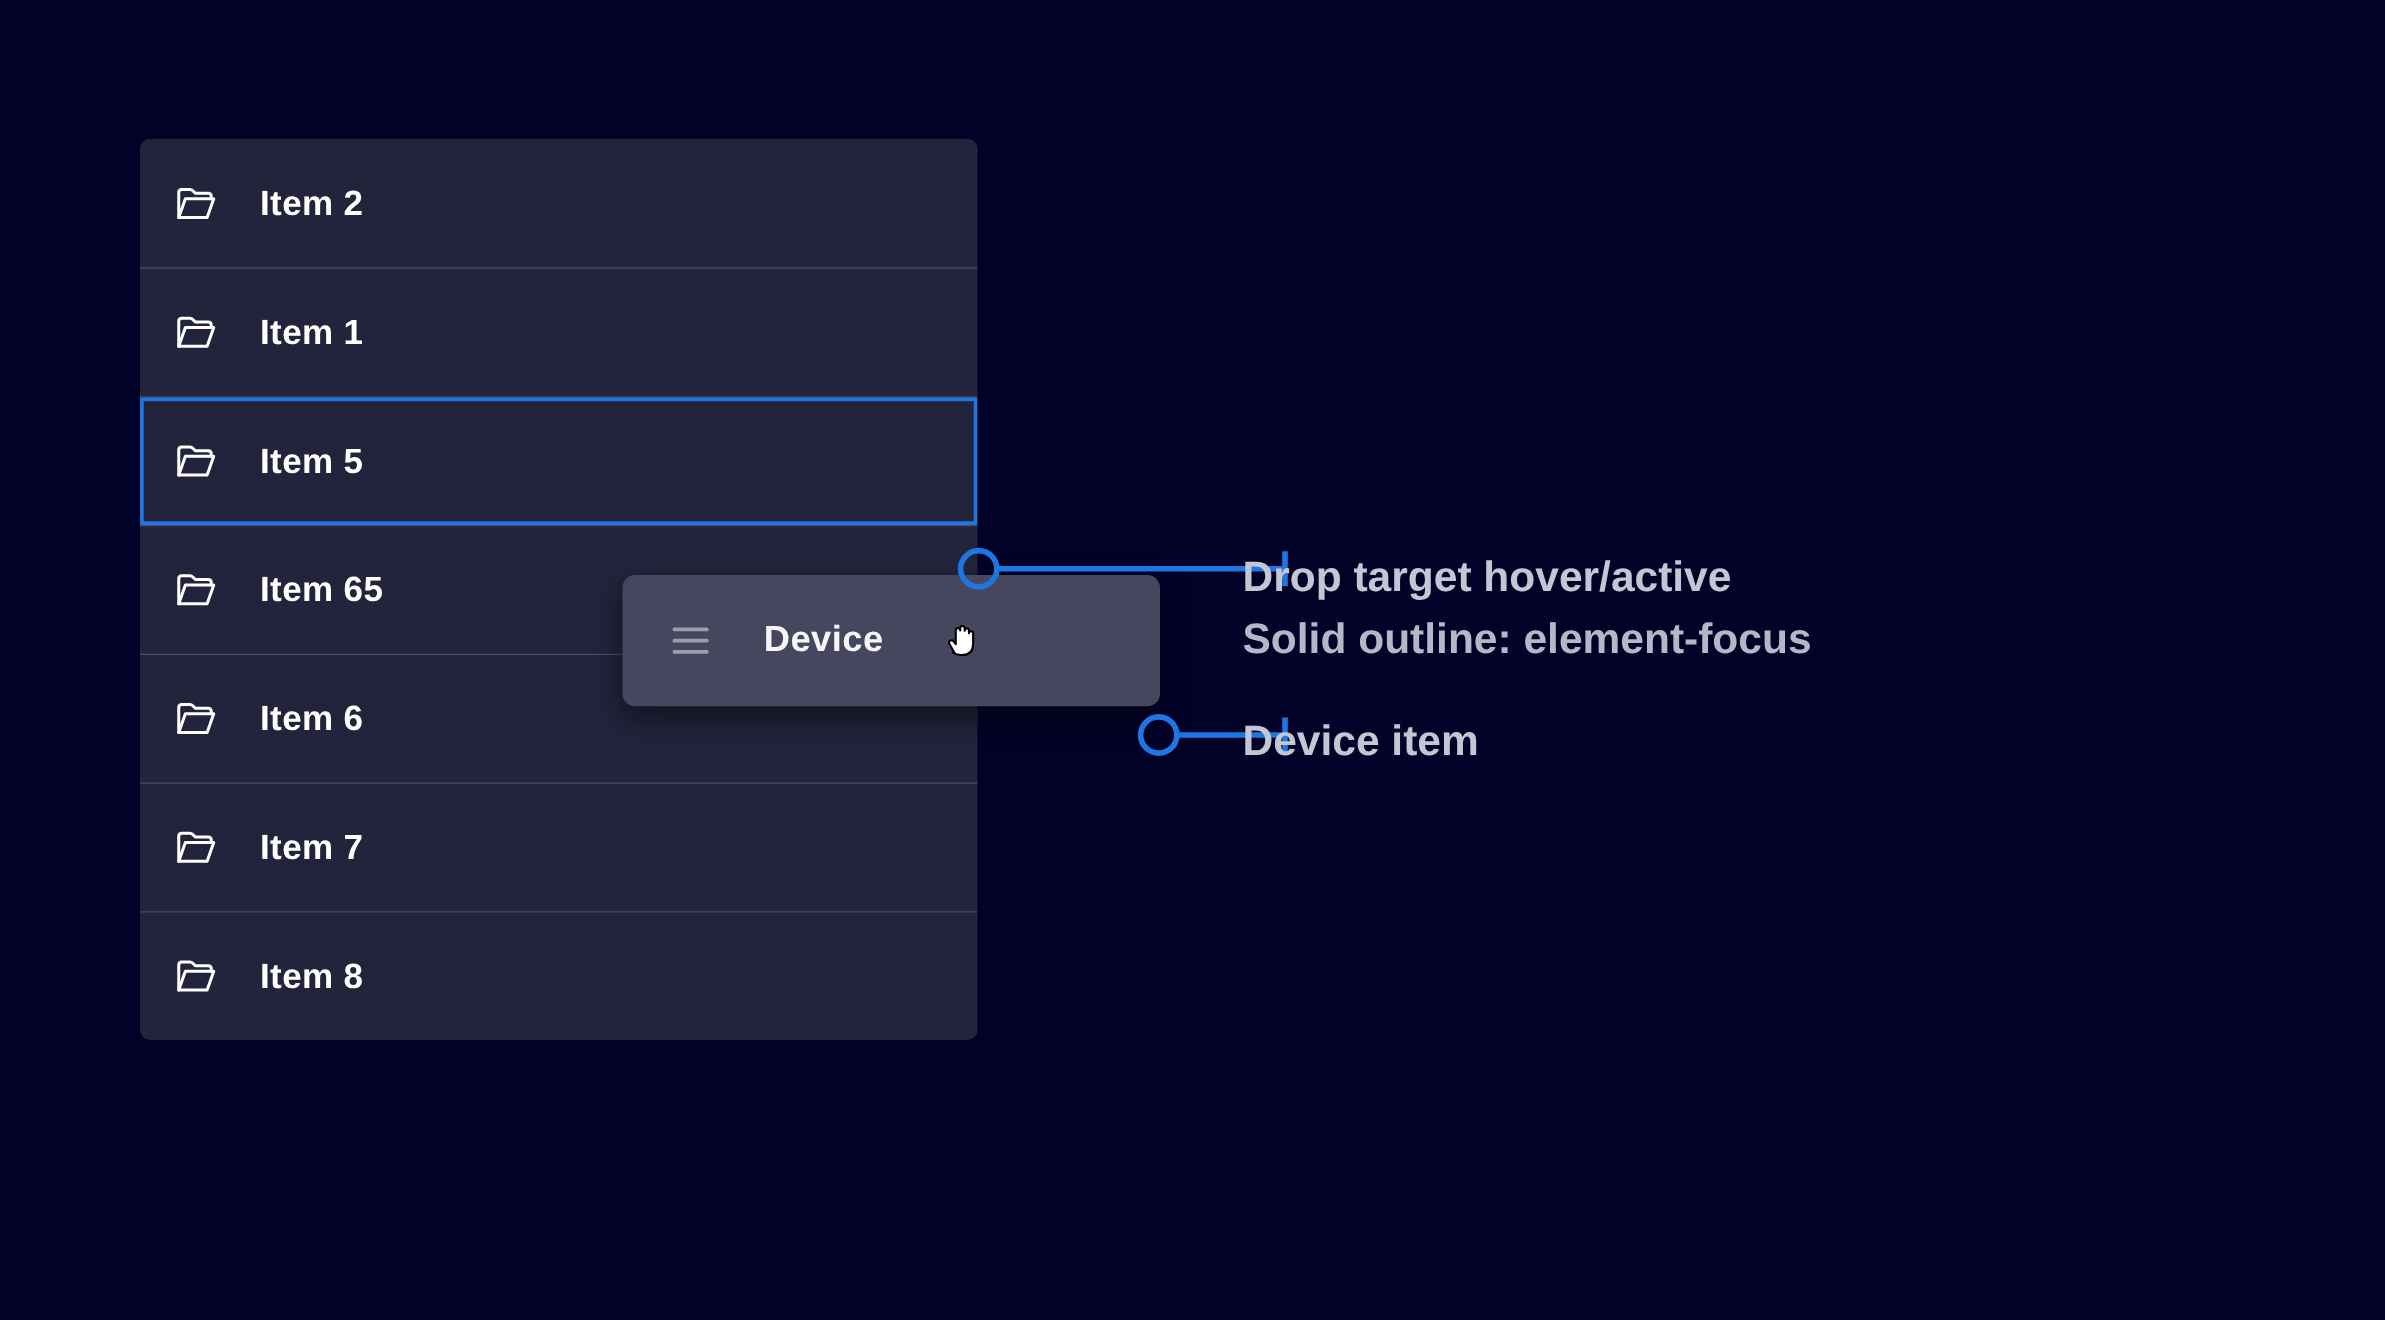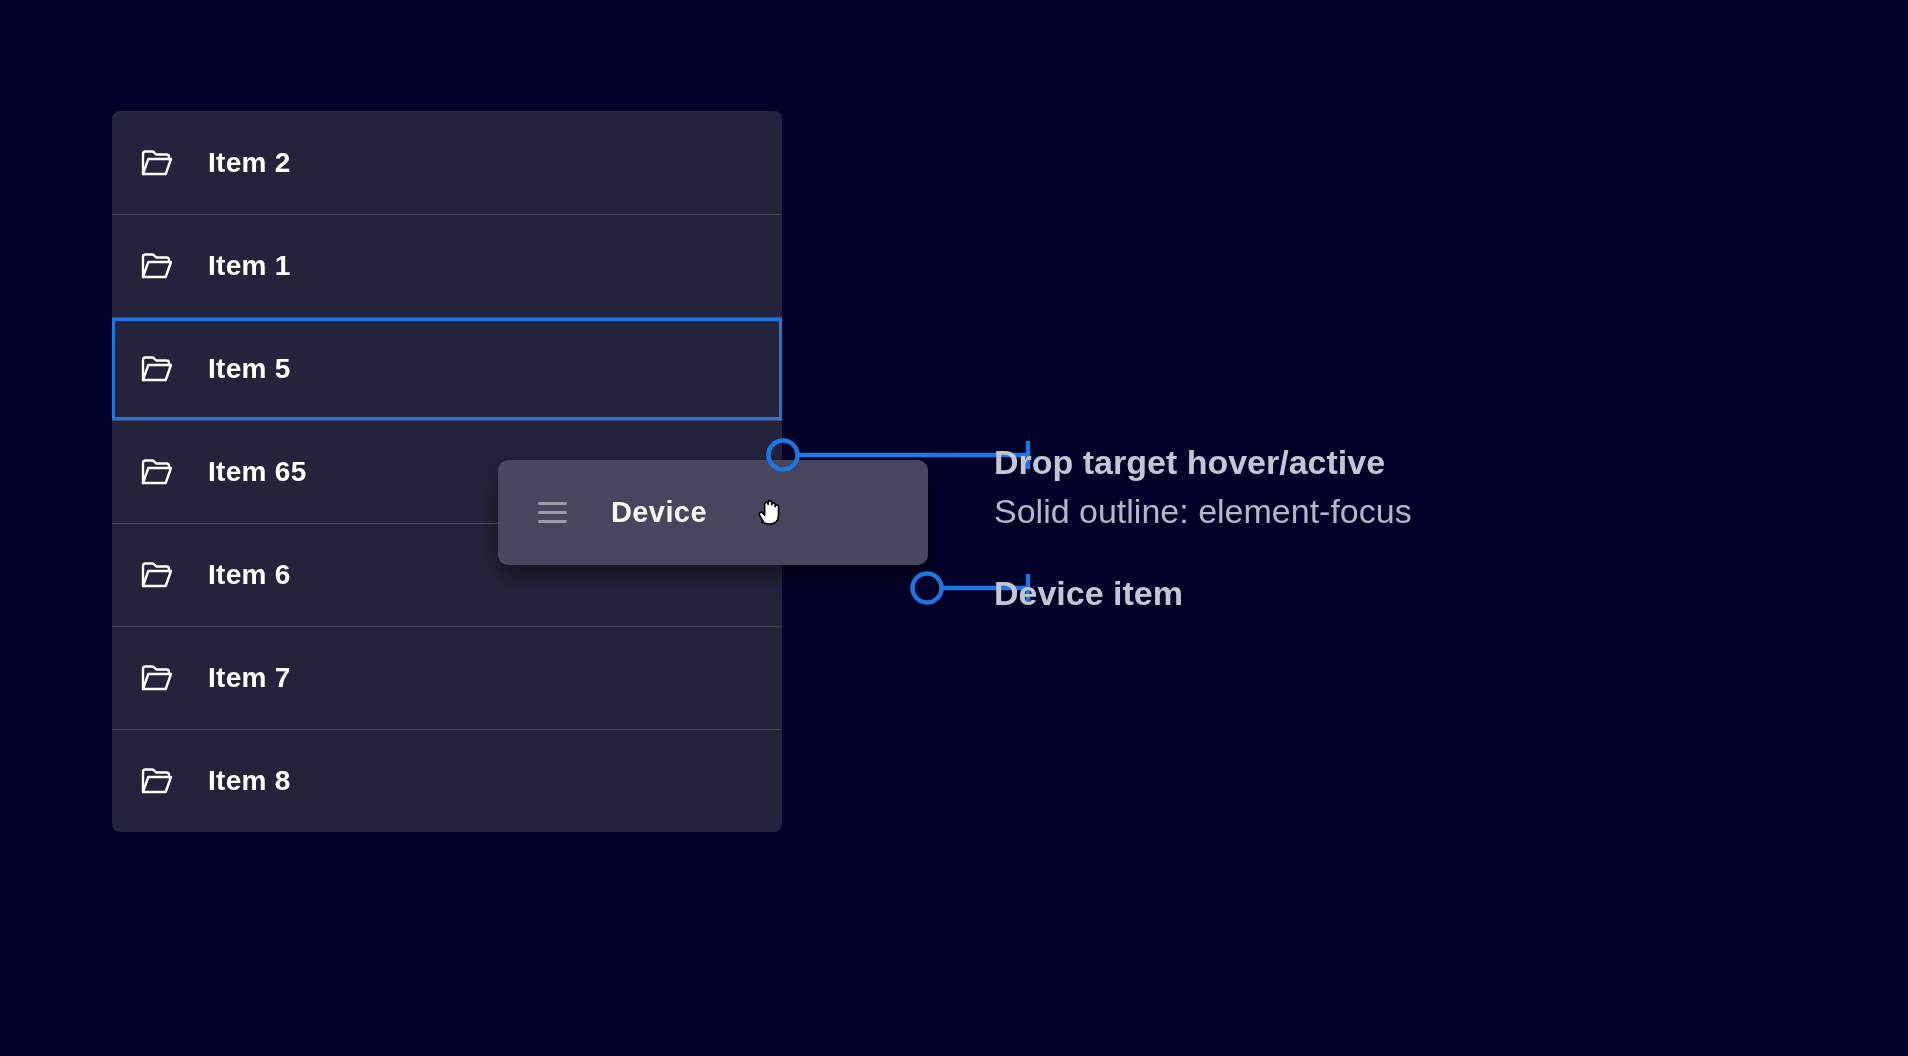--- a/index.html
+++ b/index.html
@@ -42,21 +42,21 @@
   .bars span{display:block;height:3px;border-radius:1.5px;background:var(--bars);}
   .bars span + span{margin-top:6px;}
   .card .label{
     margin-left:44px;font-size:29px;font-weight:700;color:var(--card-label);
     letter-spacing:.4px;
   }
   .hand{position:absolute;left:252px;top:33px;}
   .leaders{position:absolute;left:0;top:0;pointer-events:none;}
   .annotation{position:absolute;left:994px;line-height:49px;}
   .annotation .title{font-size:34px;font-weight:700;color:var(--heading-text);}
-  .annotation .subtitle{font-size:34px;font-weight:400;color:var(--sub-text);}
+  .annotation .subtitle{font-size:34px;font-weight:700;color:var(--sub-text);}
   .annotation-1{top:438px;}
   .annotation-2{top:569px;}
 </style>
 </head>
 <body>
 
 <div class="list">
     <div class="row">
     <svg class="folder" width="34" height="30" viewBox="0 0 34 30" fill="none" stroke="#FFFFFF" stroke-width="2.4" stroke-linejoin="round" stroke-linecap="round">
       <path d="M3 26 V6 q0-2.5 2.5-2.5 h6.5 q1.2 0 2 .9 L16.2 6.5 h10.3 q2.5 0 2.5 2.5 v2"></path>

